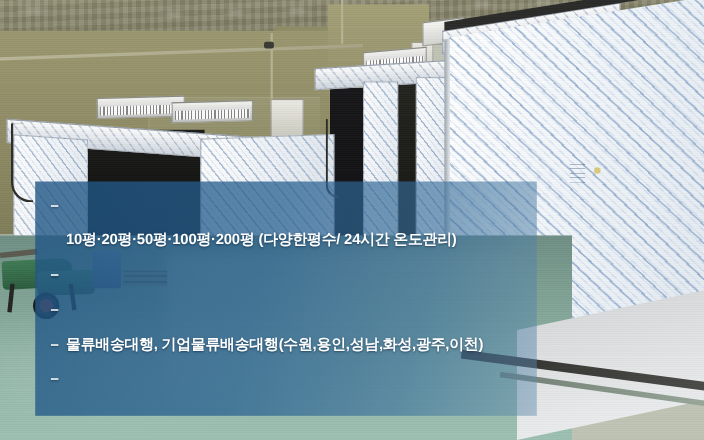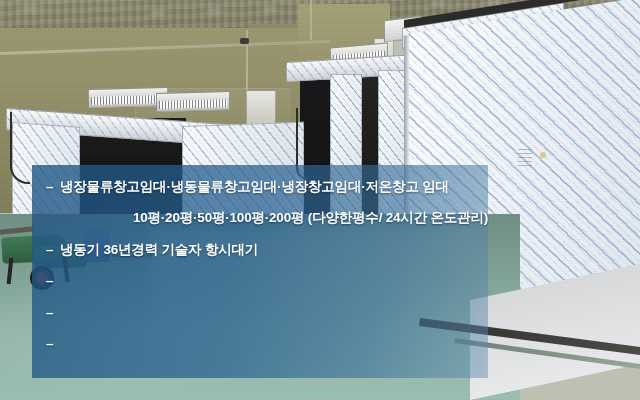--- a/index.html
+++ b/index.html
@@ -162,21 +162,21 @@
     box-sizing:border-box;padding:14px 0 0 14px;
   }
   .line{
     display:flex;align-items:flex-start;color:#ffffff;
     font-size:13.5px;line-height:1.25;letter-spacing:-.2px;
     font-weight:700;
     text-shadow:0 1px 2px rgba(0,20,45,.55);
     margin-bottom:14.5px;white-space:nowrap;
   }
   .dash{display:inline-block;width:14px;flex:0 0 14px;color:#fff;}
-  .indent{padding-left:14px;justify-content:flex-end;}
+  .indent{padding-left:14px;}
   .ltext{display:inline-block;}
 </style>
 </head>
 <body>
 
 <div id="stage">
 
   <div class="layer" id="photo">
 
     <div class="layer ceiling"></div>
@@ -249,38 +249,37 @@
     <div class="layer blue-drum"></div>
     <div class="layer pallet"></div>
 
     <div class="layer photo-grain"></div>
   </div>
 
   <div class="layer" id="overlay">
 
     <div class="line">
       <span class="dash">–</span>
-      <span class="ltext">냉장물류창고임대·냉동물류창고임대·냉장창고임대·저온창고 임대</span>
     </div>
 
     <div class="line indent">
       <span class="ltext">10평·20평·50평·100평·200평 (다양한평수/ 24시간 온도관리)</span>
     </div>
 
     <div class="line">
       <span class="dash">–</span>
-      <span class="ltext">냉동기 36년경력 기술자 항시대기</span>
-    </div>
-
-    <div class="line">
-      <span class="dash">–</span>
-    </div>
-
-    <div class="line">
-      <span class="dash">–</span>
+    </div>
+
+    <div class="line">
+      <span class="dash">–</span>
+    </div>
+
+    <div class="line">
+      <span class="dash">–</span>
+      <span class="ltext">물류배송대행, 기업물류배송대행(수원,용인,성남,화성,광주,이천)</span>
     </div>
 
     <div class="line">
       <span class="dash">–</span>
     </div>
 
   </div>
 </div>
 
 </body></html>

